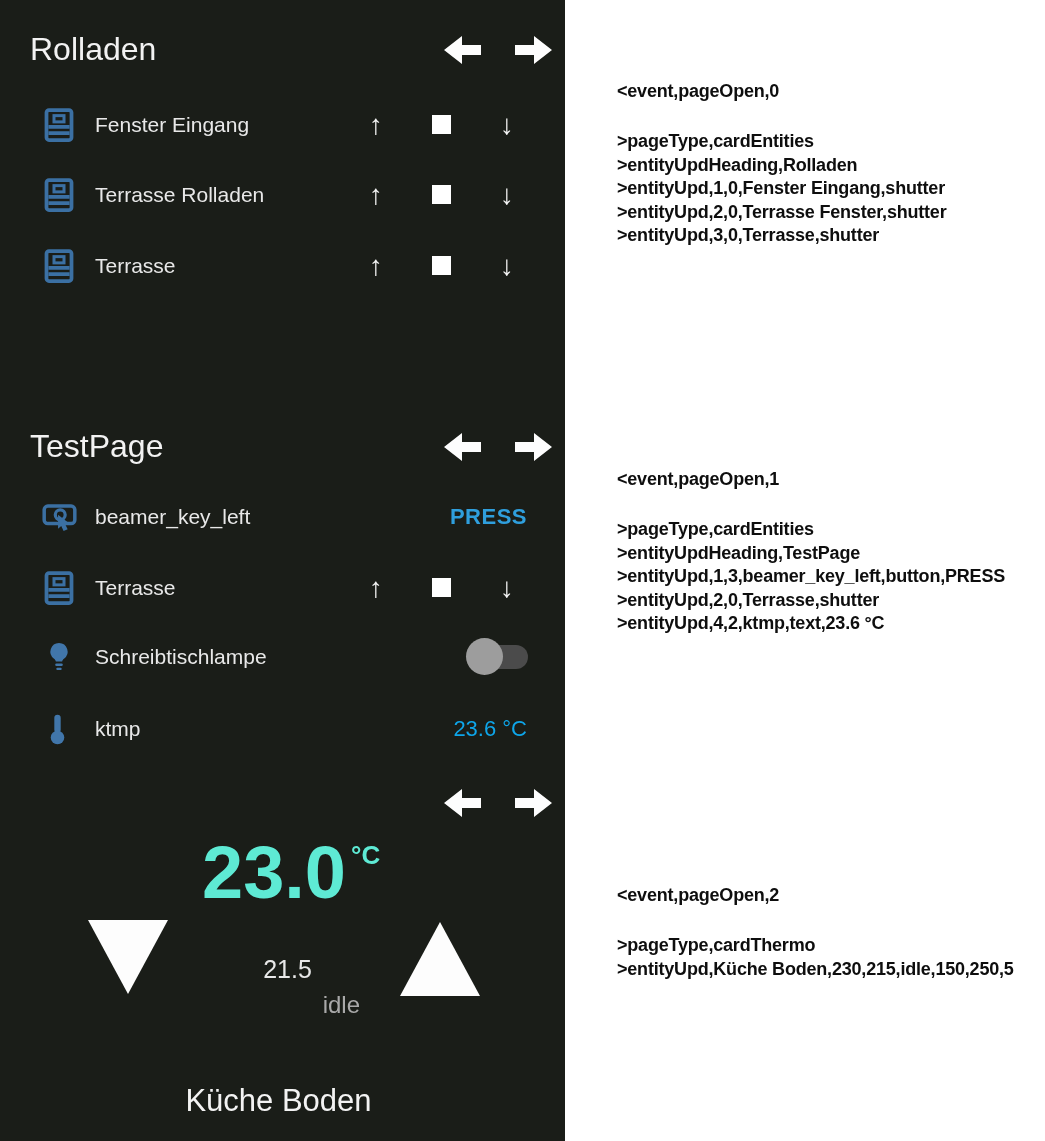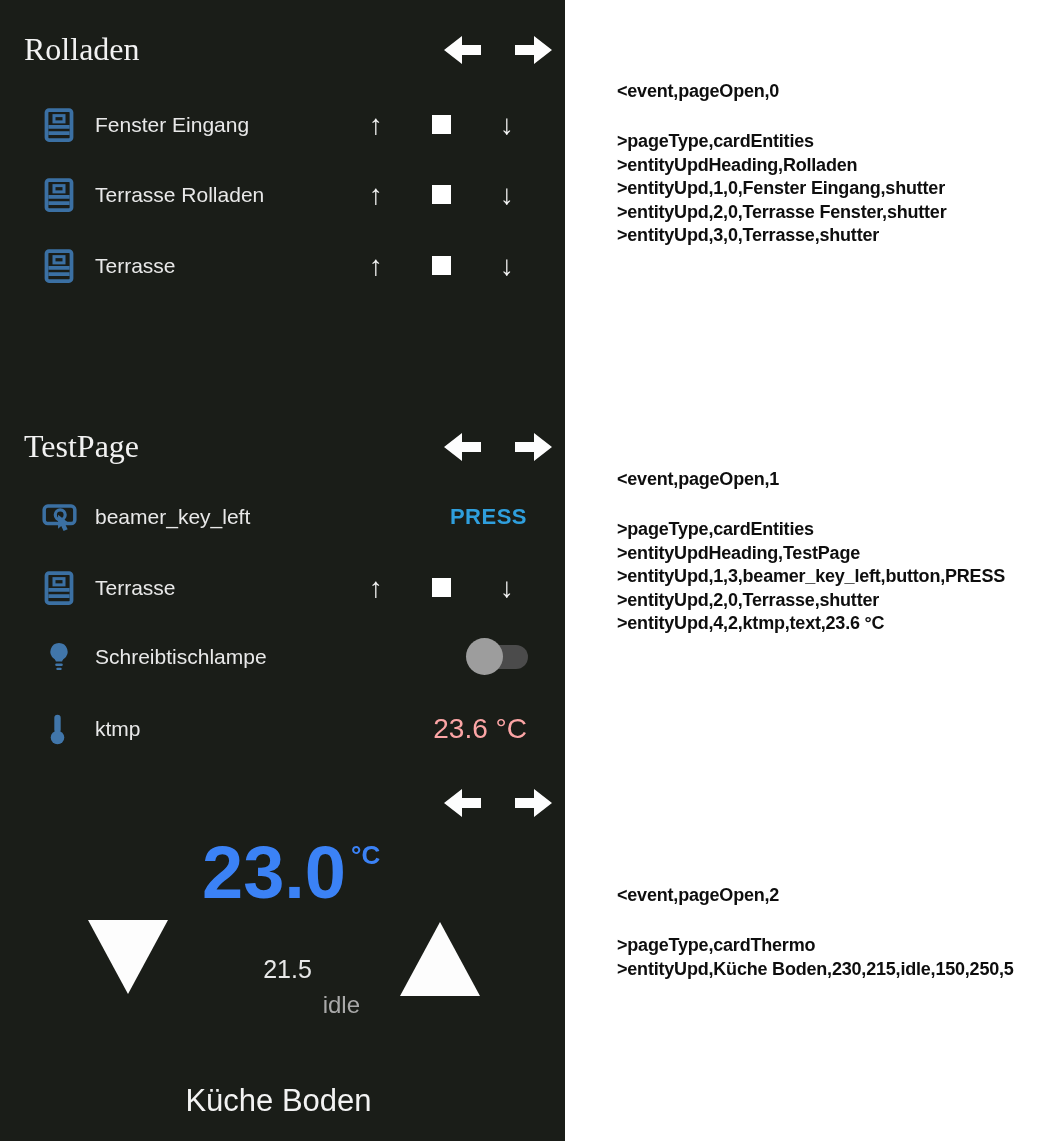--- a/index.html
+++ b/index.html
@@ -1,45 +1,45 @@
 <!DOCTYPE html>
 <html><head>
 <meta charset="utf-8">
 <style>
   * { margin:0; padding:0; box-sizing:border-box; }
   body { font-family:"Liberation Sans", sans-serif; background:#fff; }
   .page { position:relative; width:1045px; height:1141px; background:#ffffff; overflow:hidden; }
 
   
   .panel-col { position:absolute; left:0; top:0; width:565px; height:1141px; background:#1a1d18; }
-  .heading { position:absolute; left:24px; font-size:32px; font-weight:400; color:#f2f2f2;font-family:Liberation Serif, serif; }
+  .heading { position:absolute; left:30px; font-size:32px; font-weight:400; color:#f2f2f2; }
   .nav { position:absolute; left:443px; width:110px; height:30px; display:flex; justify-content:space-between; }
   .navarrow { width:38px; height:30px; }
   .navarrow path { fill:#fdfdfd; }
 
   .row { position:absolute; left:0; width:565px; height:44px;padding-left:42px; }
   .entity-icon { position:absolute; top:50%; transform:translateY(-50%); display:flex; }
   .entity-name { position:absolute; left:95px; top:0; line-height:44px; font-size:21px; color:#e8e8e8; }
   .ctl { position:absolute; top:0; width:36px; height:44px; line-height:44px; text-align:center;
          font-size:28px; color:#f3f3f3; cursor:pointer; }
   .ctl-up   { left:358px; }
   .ctl-stop { left:423px; }
   .ctl-down { left:489px; }
   .sq { display:inline-block; width:19px; height:19px; background:#ffffff; vertical-align:middle; margin-top:-4px; }
   .value-press { position:absolute; right:38px; top:0; line-height:44px; font-size:22px; font-weight:700;
                  color:#2f9fdd; letter-spacing:0.5px; cursor:pointer; }
-  .value-text  { position:absolute; right:38px; top:0; line-height:44px; font-size:28px; color:#fca5a5; }
+  .value-text  { position:absolute; right:38px; top:0; line-height:44px; font-size:22px; color:#0ea5e9; }
 
   .toggle { position:absolute; left:466px; top:0; width:62px; height:44px; cursor:pointer; }
   .toggle .track { position:absolute; left:7px; top:10px; width:55px; height:24px; border-radius:12px; background:#4b4b4b; }
   .toggle .knob  { position:absolute; left:0; top:3px; width:37px; height:37px; border-radius:50%; background:#9d9d9d; }
 
   
   .thermo-temp { position:absolute; left:202px; top:836px; display:flex; align-items:flex-start;
-                 font-size:74px; font-weight:700; color:#3b82f6; line-height:1; }
+                 font-size:74px; font-weight:700; color:#5eead4; line-height:1; }
   .thermo-temp .deg { font-size:26px; font-weight:700; margin:6px 0 0 5px; }
   .tri { position:absolute; width:0; height:0; cursor:pointer; }
   .tri-down { left:88px;  top:920px; border-left:40px solid transparent; border-right:40px solid transparent; border-top:74px solid #fdfdfd; }
   .tri-up   { left:400px; top:922px; border-left:40px solid transparent; border-right:40px solid transparent; border-bottom:74px solid #fdfdfd; }
   .thermo-target { position:absolute; left:215px; top:955px; width:145px; text-align:center; font-size:25px; color:#e8e8e8; }
   .thermo-state  { position:absolute; left:215px; top:991px; width:145px; text-align:right; font-size:24px; color:#a9a9a9; }
   .thermo-title  { position:absolute; left:0; top:1083px; width:557px; text-align:center; font-size:31px; color:#f3f3f3; }
 
   
   .code-block { position:absolute; left:617px; font-size:18px; font-weight:700; color:#0e0e0e; letter-spacing:-0.2px; }

